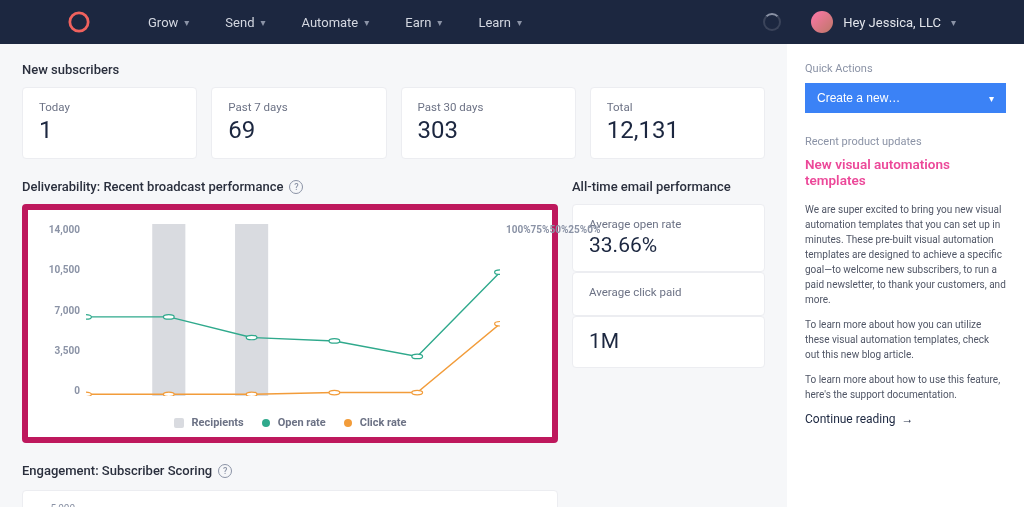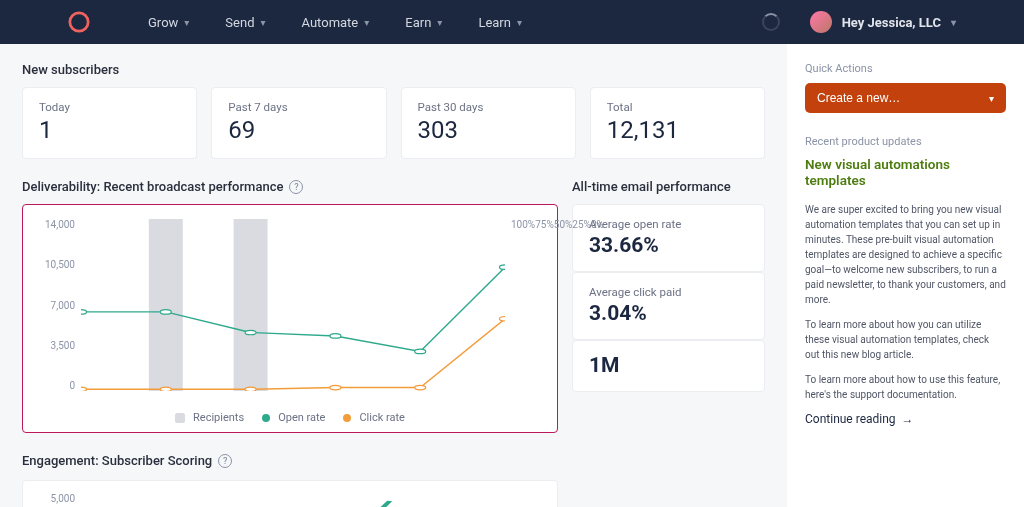--- a/index.html
+++ b/index.html
@@ -3,56 +3,56 @@
 <meta charset="utf-8">
 <style>
 * { margin: 0; padding: 0; box-sizing: border-box; }
 body { font-family: -apple-system, BlinkMacSystemFont, "Segoe UI", Roboto, sans-serif; background: #f6f7f9; color: #2a2f3d; }
 .topnav { background: #1c2740; height: 44px; display: flex; align-items: center; padding: 0 68px; gap: 12px; }
 .logo { width: 22px; height: 22px; margin-right: 28px; }
 .nav-items { display: flex; gap: 0; }
 .nav-item { color: #d3d7e0; font-size: 13px; padding: 0 18px; display: flex; align-items: center; gap: 6px; cursor: pointer; }
 .spacer { flex: 1; }
 .spinner { width: 18px; height: 18px; border: 2px solid #3b445a; border-top-color: #8a92a5; border-radius: 50%; margin-right: 18px; }
-.account { display: flex; align-items: center; gap: 10px; color: #e1e4ea; font-size: 13px; cursor: pointer; font-weight: bold; }
+.account { display: flex; align-items: center; gap: 10px; color: #e1e4ea; font-size: 13px; cursor: pointer; }
 .avatar { width: 22px; height: 22px; border-radius: 50%; background: linear-gradient(135deg,#f7a,#b76); }
 .chev { font-size: 10px; color: #8b93a6; }
 
 .page { display: flex; }
 .main { flex: 1; padding: 18px 22px; min-width: 0; }
 .sidebar { width: 237px; background: #fff; padding: 18px 18px; font-size: 12px; }
 
 .sec-title { font-size: 13px; font-weight: 500; color: #2a2f3d; margin-bottom: 10px; display: flex; align-items: center; gap: 6px; }
 .help-icon { width: 14px; height: 14px; border: 1px solid #8b93a6; border-radius: 50%; font-size: 9px; color: #8b93a6; display: inline-flex; align-items: center; justify-content: center; }
 
 .kpis { display: grid; grid-template-columns: repeat(4, 1fr); gap: 14px; margin-bottom: 20px; }
 .card { background: #fff; border: 1px solid #ecedf1; border-radius: 4px; padding: 12px 16px 14px; }
 .card-label { font-size: 11.5px; color: #6c7285; margin-bottom: 2px; }
 .card-value { font-size: 24px; font-weight: 400; color: #1c2740; }
 
 .two-col { display: grid; grid-template-columns: 1fr 193px; gap: 14px; align-items: start; }
 
-.chart-card { background: #fff; border: 1px solid #be185d; border-radius: 4px; padding: 14px 14px 8px; }
+.chart-card { background: #fff; border: 6px solid #be185d; border-radius: 4px; padding: 14px 14px 8px; font-weight: bold; }
 .chart-area { position: relative; height: 188px; }
 .y-left { position: absolute; left: 0; top: 0; bottom: 16px; width: 38px; display: flex; flex-direction: column; justify-content: space-between; font-size: 10px; color: #8b93a6; text-align: right; }
 .y-right { position: absolute; right: 0; top: 0; bottom: 16px; width: 32px; display: flex; flex-direction: row; justify-content: space-between; font-size: 10px; color: #8b93a6; text-align: left; }
 .plot { position: absolute; left: 44px; right: 38px; top: 0; bottom: 16px; }
 .legend { display: flex; justify-content: center; gap: 18px; font-size: 11px; color: #6c7285; margin-top: 4px; }
 .legend span { display: inline-flex; align-items: center; gap: 8px; }
 .swatch-box { width: 10px; height: 10px; background: #d9dbe0; border-radius: 2px; }
 .swatch-dot { width: 8px; height: 8px; border-radius: 50%; }
 
 .perf-cards { display: grid; }
 .perf-card { background: #fff; border: 1px solid #ecedf1; border-radius: 4px; padding: 12px 16px 14px; }
 .perf-label { font-size: 11.5px; color: #6c7285; margin-bottom: 2px; }
-.perf-value { font-size: 21px; font-weight: 700; color: #1c2740; }
+.perf-value { font-size: 21px; font-weight: 400; color: #1c2740; }
 
 .side-h { font-size: 11px; color: #8b93a6; margin-bottom: 8px; }
-.create-btn { width: 100%; background: #c2410c; color: #fff; border: none; border-radius: 5px; padding: 8px 12px; font-size: 12px; text-align: left; display: flex; justify-content: space-between; align-items: center; cursor: pointer; margin-bottom: 22px; }
-.side-title { font-size: 13.5px; font-weight: 600; color: #4d7c0f; margin-bottom: 14px; }
+.create-btn { width: 100%; background: #3b82f6; color: #fff; border: none; border-radius: 0; padding: 8px 12px; font-size: 12px; text-align: left; display: flex; justify-content: space-between; align-items: center; cursor: pointer; margin-bottom: 22px; }
+.side-title { font-size: 13.5px; font-weight: 600; color: #ec4899; margin-bottom: 14px; }
 .side-p { font-size: 10px; color: #505666; line-height: 1.5; margin-bottom: 10px; }
 .read-link { font-size: 12px; color: #1c2740; display: inline-flex; align-items: center; gap: 6px; cursor: pointer; margin-bottom: 20px; }
 
 .engage-chart { background: #fff; border: 1px solid #ecedf1; border-radius: 4px; padding: 12px 14px 0; margin-top: 12px; }
 .engage-area { position: relative; height: 64px; overflow: hidden; }
 .y-eng { position: absolute; left: 0; top: 0; bottom: 0; width: 38px; display: flex; flex-direction: column; justify-content: space-between; font-size: 10px; color: #8b93a6; text-align: right; }
 .plot2 { position: absolute; left: 44px; right: 8px; top: 0; bottom: 0; }
 </style>
 </head>
 <body>
@@ -189,21 +189,20 @@
 
       <div>
         <div class="sec-title">All-time email performance</div>
         <div class="perf-cards" id="perf">
             <div class="perf-card">
               <div class="perf-label">Average open rate</div>
               <div class="perf-value">33.66%</div>
             </div>
             <div class="perf-card">
               <div class="perf-label">Average click paid</div>
-              <div class="perf-value">3.04%</div>
             </div>
             <div class="perf-card">
               <div class="perf-value">1M</div>
             </div>
           </div>
       </div>
     </div>
   </div>
 
   <div class="sidebar">

